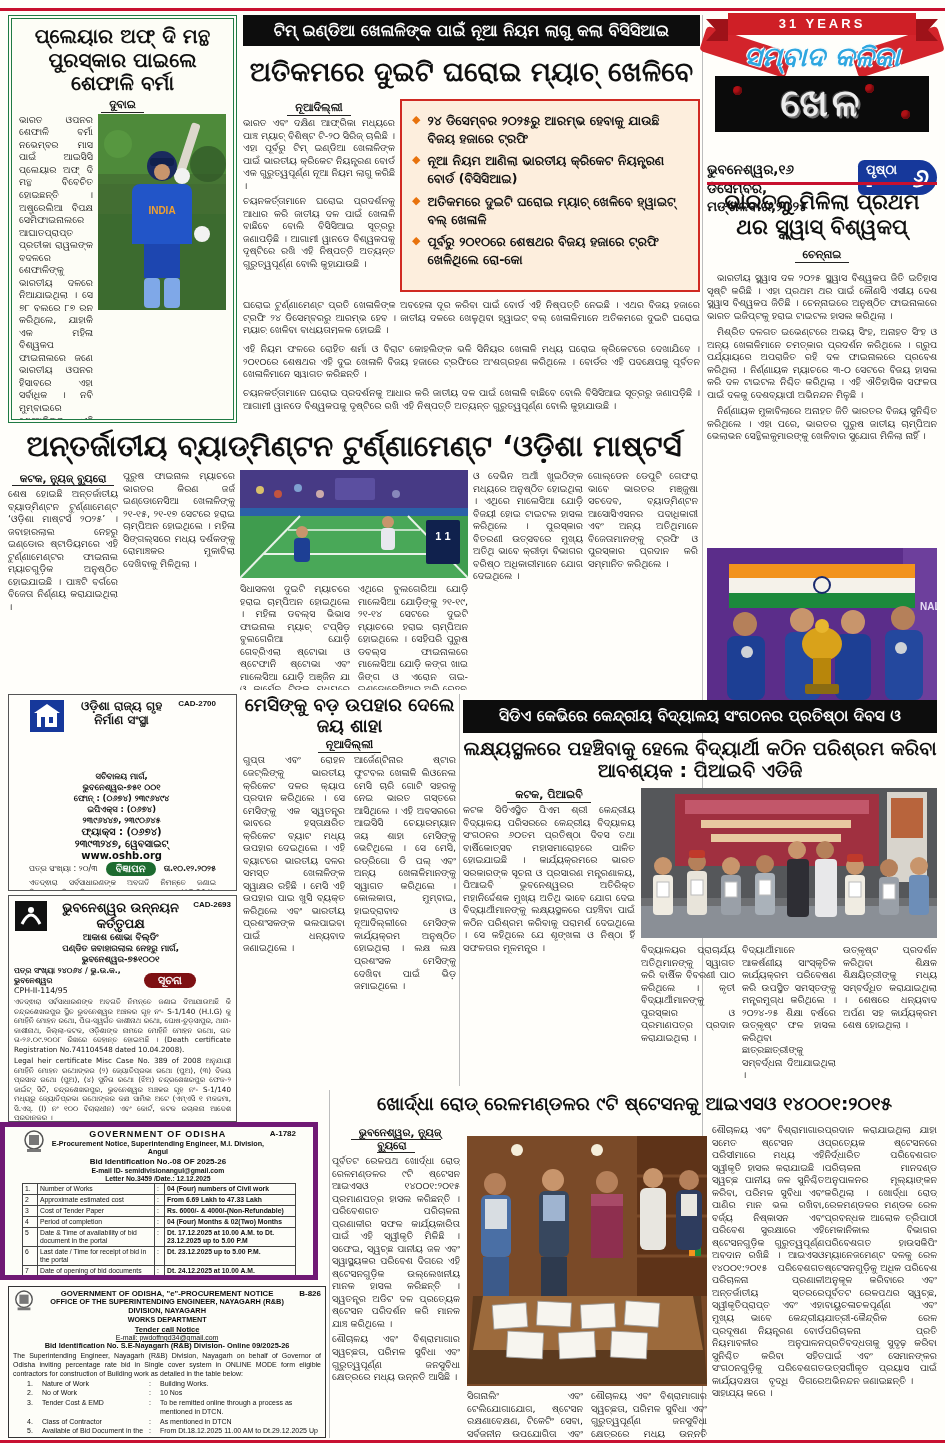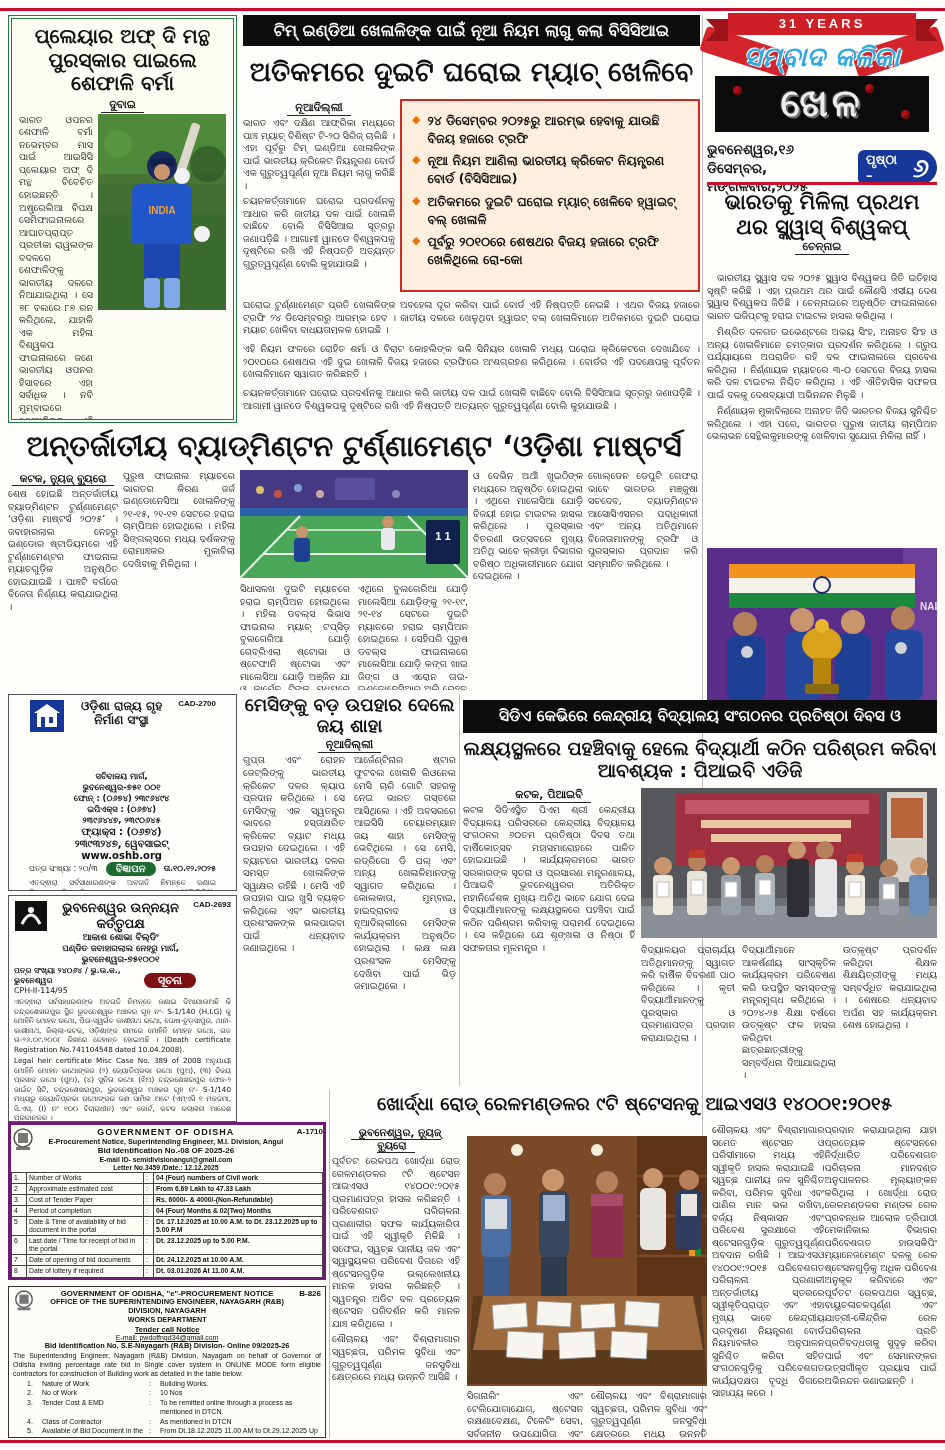--- a/index.html
+++ b/index.html
@@ -24,21 +24,21 @@
   .ribbon:before,.ribbon:after{content:"";position:absolute;top:6px;border-style:solid;border-color:#9e1219 transparent;}
   .ribbon:before{left:-22px;border-width:11px 12px 11px 10px;border-left-color:transparent;border-right-color:#9e1219;}
   .ribbon:after{right:-22px;border-width:11px 10px 11px 12px;border-left-color:#9e1219;border-right-color:transparent;}
   .wing{position:absolute;width:90px;height:26px;background:#d3242b;border-radius:4px;}
   .brand{font-weight:bold;font-style:italic;font-size:27px;text-align:center;color:#2fa7e0;
          text-shadow:1px 1px 0 #fff,-1px -1px 0 #fff,0 0 2px #9fd9f5;line-height:1.05;}
   .logobox{background:#0b0b0b;position:relative;overflow:hidden;}
   .logotext{font-weight:bold;font-size:38px;color:#ececec;text-align:center;line-height:54px;
             text-shadow:2px 2px 0 #6d6d6d,-1px -1px 0 #3a3a3a;letter-spacing:4px;}
   .reddot{position:absolute;width:9px;height:9px;border-radius:50%;background:#b11116;box-shadow:inset -2px -2px 2px #6d0a0d;}
-  .datebold{font-weight:bold;font-size:13.5px;line-height:1.35;}
+  .datebold{font-weight:bold;font-size:13.5px;line-height:1.35;margin-top:20px;}
   .pagebadge{background:#16389b;color:#fff;border-radius:8px 22px 22px 8px;display:flex;align-items:center;
              padding:2px 8px;gap:5px;}
   .pagebadge .lbl{font-weight:bold;font-size:13px;}
   .pagebadge .num{font-weight:bold;font-size:26px;line-height:1;}
   
   .bulbox{background:#fdeedd;border:2px solid #d02a22;padding:7px 10px;overflow:hidden;}
   .bul{display:flex;gap:7px;margin:4px 0;}
   .bul .d{color:#e8720c;font-size:11px;line-height:1.5;}
   .bul .t{font-weight:bold;font-size:12.5px;line-height:1.45;}
   .cols{display:flex;gap:9px;}
@@ -142,21 +142,21 @@
       </div>
       <div class="pagebadge">
         <span class="lbl">ପୃଷ୍ଠା –</span>
         <span class="num">୬</span>
       </div>
     </div>
   </div>
   <div class="b rule-red" style="left:707px;top:182px;width:230px;height:3px;"></div>
 
   <div class="b hl" style="left:707px;top:190px;width:230px;height:62px;font-size:21px;">ଭାରତକୁ ମିଳିଲା ପ୍ରଥମ ଥର ସ୍କ୍ୱାସ୍ ବିଶ୍ୱକପ୍</div>
-  <div class="b byline" style="left:707px;top:238px;width:230px;text-align:center;"><span>ଚେନ୍ନାଇ</span></div>
+  <div class="b byline" style="left:707px;top:246px;width:230px;text-align:center;"><span>ଚେନ୍ନାଇ</span></div>
   <div class="b body j" style="left:707px;top:272px;width:230px;height:272px;">
     <p>ଭାରତୀୟ ସ୍କ୍ୱାସ ଦଳ ୨୦୨୫ ସ୍କ୍ୱାସ ବିଶ୍ୱକପ ଜିତି ଇତିହାସ ସୃଷ୍ଟି କରିଛି । ଏହା ପ୍ରଥମ ଥର ପାଇଁ କୌଣସି ଏସୀୟ ଦେଶ ସ୍କ୍ୱାସ ବିଶ୍ୱକପ ଜିତିଛି । ଚେନ୍ନାଇରେ ଅନୁଷ୍ଠିତ ଫାଇନାଲରେ ଭାରତ ଇଜିପ୍ଟକୁ ହରାଇ ଟାଇଟଲ ହାସଲ କରିଥିଲା ।</p>
     <p>ମିଶ୍ରିତ ଦଳଗତ ଇଭେଣ୍ଟରେ ଅଭୟ ସିଂହ, ଅନାହତ ସିଂହ ଓ ଅନ୍ୟ ଖେଳାଳିମାନେ ଚମତ୍କାର ପ୍ରଦର୍ଶନ କରିଥିଲେ । ଗ୍ରୁପ ପର୍ଯ୍ୟାୟରେ ଅପରାଜିତ ରହି ଦଳ ଫାଇନାଲରେ ପ୍ରବେଶ କରିଥିଲା । ନିର୍ଣ୍ଣାୟକ ମ୍ୟାଚରେ ୩-୦ ସେଟରେ ବିଜୟ ହାସଲ କରି ଦଳ ଟାଇଟଲ ନିଶ୍ଚିତ କରିଥିଲା । ଏହି ଐତିହାସିକ ସଫଳତା ପାଇଁ ଦଳକୁ ଦେଶବ୍ୟାପୀ ଅଭିନନ୍ଦନ ମିଳୁଛି ।</p>
     <p>ନିର୍ଣ୍ଣାୟକ ମୁକାବିଲାରେ ଅନାହତ ଜିତି ଭାରତର ବିଜୟ ସୁନିଶ୍ଚିତ କରିଥିଲେ । ଏହା ପରେ, ଭାରତର ପୁରୁଷ ଜାତୀୟ ଚାମ୍ପିଅନ ଭେଲାଭନ ସେନ୍ଥିଲକୁମାରଙ୍କୁ ଖେଳିବାର ସୁଯୋଗ ମିଳିଲା ନାହିଁ ।</p>
   </div>
   <div class="b" style="left:707px;top:548px;width:230px;height:152px;">
     <svg viewBox="0 0 230 152" width="230" height="152">
       <rect width="230" height="152" fill="#5b2d8a"></rect>
       <rect x="196" y="0" width="34" height="152" fill="#6d3f9c"></rect>
       <text x="213" y="62" font-size="10" font-weight="bold" fill="#e8ddf5" font-family="Liberation Sans,sans-serif">NAL</text>
@@ -393,35 +393,35 @@
   </div>
   <div class="b cols" style="left:467px;top:1390px;width:240px;height:48px;gap:8px;overflow:hidden;">
     <div class="body j">ସିଗନାଲିଂ ଏବଂ ଟେଲିଯୋଗାଯୋଗ, ଷ୍ଟେସନ ରକ୍ଷଣାବେକ୍ଷଣ, ଟିକେଟିଂ ସେବା, ସର୍ବଜନୀନ ଉପଯୋଗିତା ଏବଂ ଅନ୍ୟାନ୍ୟ ଯାତ୍ରୀ ସୁବିଧା କ୍ଷେତ୍ରରେ ଏହି ମାନ୍ୟତା ମିଳିଛି ।</div>
     <div class="body j">ଶୌଚାଳୟ ଏବଂ ବିଶ୍ରାମାଗାର ସ୍ୱଚ୍ଛତା, ପରିମଳ ସୁବିଧା ଏବଂ ଗୁରୁତ୍ୱପୂର୍ଣ୍ଣ ଜନସୁବିଧା କ୍ଷେତ୍ରରେ ମଧ୍ୟ ଉନ୍ନତି ଆସିଛି ।</div>
   </div>
   <div class="b cols" style="left:712px;top:1124px;width:225px;height:314px;gap:0;overflow:hidden;">
     <div class="body j">ଶୌଚାଳୟ ଏବଂ ବିଶ୍ରାମାଗାର ସମେତ ଷ୍ଟେସନ ଓ ପରିସୀମାରେ ମଧ୍ୟ ଏହି ସ୍ୱୀକୃତି ହାସଲ କରାଯାଇଛି । ସ୍ୱଚ୍ଛ ପାନୀୟ ଜଳ ସୁନିଶ୍ଚିତ କରିବା, ପରିମଳ ସୁବିଧା ଏବଂ ପାଣିର ମାନ ଭଲ ରଖିବା, ବର୍ଜ୍ୟ ନିଷ୍କାସନ ଏବଂ ପରିବେଶ ସୁରକ୍ଷାରେ ଏହି ଷ୍ଟେସନଗୁଡ଼ିକ ଗୁରୁତ୍ୱପୂର୍ଣ୍ଣ ଅବଦାନ ରଖିଛି । ଆଇଏସଓ ୧୪୦୦୧:୨୦୧୫ ପରିବେଶଗତ ପରିଚାଳନା ପ୍ରଣାଳୀ ଅନ୍ତର୍ଜାତୀୟ ସ୍ତରରେ ସ୍ୱୀକୃତିପ୍ରାପ୍ତ ଏବଂ ଏହା ମୁଖ୍ୟ ଭାବେ କେନ୍ଦ୍ରୀୟ ପ୍ରଦୂଷଣ ନିୟନ୍ତ୍ରଣ ବୋର୍ଡ ନିୟମାବଳୀର ଅନୁପାଳନ ସୁନିଶ୍ଚିତ କରିବା ସହିତ ସଂଗଠନଗୁଡ଼ିକୁ ପରିବେଶଗତ କାର୍ଯ୍ୟଦକ୍ଷତା ବୃଦ୍ଧି ଦିଗରେ ସାହାଯ୍ୟ କରେ ।</div>
     <div class="body j">ପ୍ରଦାନ କରାଯାଇଥିଲା ଯାହା ପ୍ରତ୍ୟେକ ଷ୍ଟେସନରେ ନିର୍ଦ୍ଧାରିତ ପରିବେଶଗତ ପରିଚାଳନା ମାନଦଣ୍ଡ ଅନୁପାଳନର ମୂଲ୍ୟାଙ୍କନ କରିଥିଲା । ଖୋର୍ଦ୍ଧା ରୋଡ୍ ରେଳମଣ୍ଡଳର ମଣ୍ଡଳ ରେଳ ପ୍ରବନ୍ଧକ ଆଲୋକ ତ୍ରିପାଠୀ ମେକାନିକାଲ ବିଭାଗର ପରିବେଶଗତ ହାଉସକିପିଂ ମ୍ୟାନେଜମେଣ୍ଟ ଦଳକୁ ରେଳ ଷ୍ଟେସନଗୁଡ଼ିକୁ ଅଧିକ ପରିବେଶ ଅନୁକୂଳ କରିବାରେ ଏବଂ ପୂର୍ବତଟ ରେଳପଥର ସ୍ୱଚ୍ଛ, ବାୟୁଚଳାଚଳପୂର୍ଣ୍ଣ ଏବଂ ଯାତ୍ରୀ-କୈନ୍ଦ୍ରିକ ରେଳ ପରିଚାଳନା ପ୍ରତି ପ୍ରତିବଦ୍ଧତାକୁ ସୁଦୃଢ଼ କରିବା ପାଇଁ ଏବଂ ସେମାନଙ୍କର ଉତ୍ସର୍ଗୀକୃତ ପ୍ରୟାସ ପାଇଁ ଅଭିନନ୍ଦନ ଜଣାଇଛନ୍ତି ।</div>
   </div>
 
-  <div class="b" style="left:8px;top:1122px;width:318px;height:158px;border:3px solid #701a75;padding:2px 0;overflow:hidden;background:#fdfdf8;">
+  <div class="b" style="left:0;top:1122px;width:318px;height:158px;border:5px solid #701a75;padding:2px 17px;overflow:hidden;background:#fdfdf8;">
     <div style="display:flex;gap:3px;">
       <svg width="24" height="28" viewBox="0 0 24 28">
         <circle cx="12" cy="11" r="9" fill="none" stroke="#555" stroke-width="1.5"></circle>
         <rect x="7" y="6" width="10" height="10" fill="#777"></rect>
         <rect x="5" y="20" width="14" height="3" fill="#777"></rect>
       </svg>
       <div class="ten-head" style="flex:1;">
         <div style="font-weight:bold;font-size:9px;letter-spacing:1px;">GOVERNMENT OF ODISHA</div>
         <div style="font-weight:bold;font-size:7.2px;">E-Procurement Notice, Superintending Engineer, M.I. Division, Angul</div>
         <div style="font-weight:bold;font-size:8px;">Bid Identification No.-08 OF 2025-26</div>
         <div style="font-weight:bold;font-size:6.8px;">E-mail ID- semidivisionangul@gmail.com</div>
         <div style="font-weight:bold;font-size:6.8px;">Letter No.3459 /Date.: 12.12.2025</div>
       </div>
-      <div style="font:bold 8px 'Liberation Sans',sans-serif;">A-1710</div>
+      <div style="font:bold 8px 'Liberation Sans',sans-serif;">A-1782</div>
     </div>
     <table class="tbl">
       <tbody>
           <tr>
             <td style="width:10px;">1.</td>
             <td style="width:112px;">Number of Works</td>
             <td style="width:5px;">:</td>
             <td style="font-weight:bold;">04 (Four) numbers of Civil work</td>
           </tr>
       <tr>

